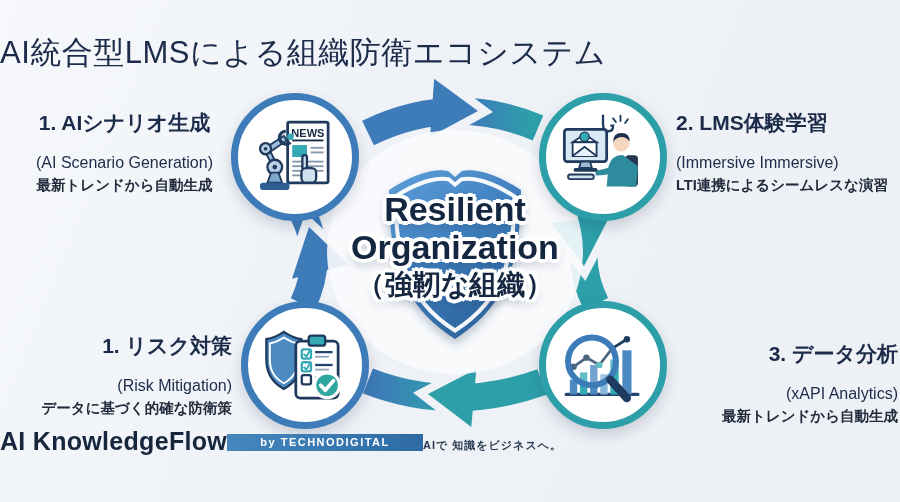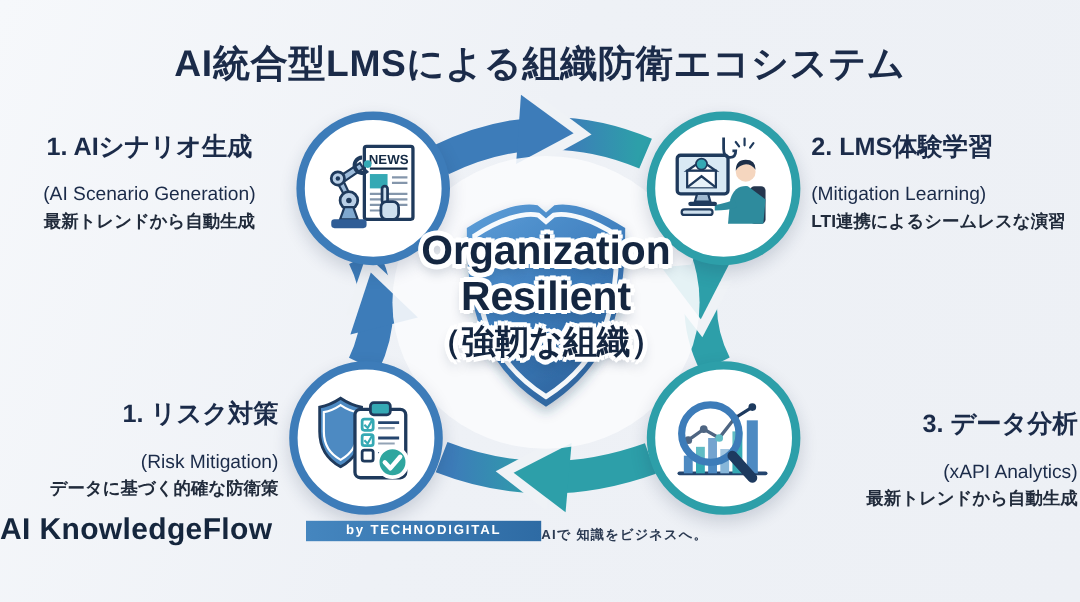--- a/index.html
+++ b/index.html
@@ -2,32 +2,32 @@
 <html><head>
 <meta charset="utf-8">
 <style>
   html,body { margin:0; padding:0; background:#dfe3e8; }
   .stage {
     position:relative; width:900px; height:502px; overflow:hidden;
     background:linear-gradient(112deg,#f6f8fb 0%,#eef1f6 45%,#edf0f5 100%);
     font-family:"Liberation Sans","DejaVu Sans",sans-serif;
   }
   .title {
-    position:absolute; top:32px; left:0; width:100%; text-align:center;
-    font-size:31px; font-weight:700; color:#1b2b49; letter-spacing:.5px; z-index:3;
+    position:absolute; top:32px; left:0; width:100%; text-align:left;
+    font-size:31px; font-weight:400; color:#1b2b49; letter-spacing:.5px; z-index:3;
   }
   .diagram { position:absolute; left:0; top:0; width:900px; height:502px; z-index:1; }
   .node {
     position:absolute; width:114px; height:114px; border-radius:50%;
     background:#fff; border:7px solid #3d7cb9; box-sizing:content-box;
     box-shadow:0 6px 14px rgba(25,45,80,.18);
     display:flex; align-items:center; justify-content:center; z-index:2;
   }
   .node svg { width:92px; height:92px; display:block; }
-  .n1 { left:247px; top:93px;  border-color:#3d7cb9; }
+  .n1 { left:231px; top:93px;  border-color:#3d7cb9; }
   .n2 { left:539px; top:93px;  border-color:#2d9fa9; }
   .n3 { left:539px; top:301px; border-color:#2d9fa9; }
   .n4 { left:241px; top:301px; border-color:#3d7cb9; }
   .ntext { position:absolute; z-index:3; }
   .t1 { top:111px; right:668px; width:215px; text-align:center; }
   .t2 { top:111px; left:676px;  width:222px; text-align:left; }
   .t3 { top:342px; left:676px;  width:222px; text-align:right; }
   .t4 { top:334px; right:668px; width:215px; text-align:right; }
   .nh { font-size:21px;   font-weight:800; color:#1b2b49; line-height:1.15; }
   .ns { font-size:16px;   font-weight:400; color:#1b2b49; line-height:1.2;margin-top:18px; }
@@ -39,21 +39,21 @@
       -3px -3px 0 #fff, 3px -3px 0 #fff, -3px 3px 0 #fff, 3px 3px 0 #fff,
       -4px 0 0 #fff, 4px 0 0 #fff, 0 -4px 0 #fff, 0 4px 0 #fff,
       0 6px 10px rgba(20,40,70,.35);
   }
   .cl1 { font-size:34px; line-height:1.13; }
   .cl2 { font-size:28px; line-height:1.25; }
   .footer { position:absolute; left:0; top:427px; width:100%; display:flex; flex-direction:row; align-items:center; z-index:5; }
   .brand   { font-size:25px; font-weight:800; color:#15263d; letter-spacing:.3px; }
   .byline  { margin-top:2px; width:196px; text-align:center; color:#fff;
              background:linear-gradient(90deg,#4586bf,#2e6ba4);
-             font-size:11px; font-weight:700; letter-spacing:1.5px; padding:2px 0 3px;margin-left:28px; }
+             font-size:11px; font-weight:700; letter-spacing:1.5px; padding:2px 0 3px; }
   .tagline { margin-top:8px; font-size:11px; font-weight:700; color:#2b3a52; letter-spacing:1px; }
 </style>
 </head>
 <body>
 
 <div class="stage">
 
   <div class="title">AI統合型LMSによる組織防衛エコシステム</div>
 
   <svg class="diagram" viewBox="0 0 900 502">
@@ -205,37 +205,37 @@
     </svg>
   </div>
 
   <div class="ntext t1">
     <div class="nh">1. AIシナリオ生成</div>
     <div class="ns">(AI Scenario Generation)</div>
     <div class="nd">最新トレンドから自動生成</div>
   </div>
   <div class="ntext t2">
     <div class="nh">2. LMS体験学習</div>
-    <div class="ns">(Mitigation Learning)</div>
+    <div class="ns">(Immersive Immersive)</div>
     <div class="nd">LTI連携によるシームレスな演習</div>
   </div>
   <div class="ntext t3">
     <div class="nh">3. データ分析</div>
     <div class="ns">(xAPI Analytics)</div>
     <div class="nd">最新トレンドから自動生成</div>
   </div>
   <div class="ntext t4">
     <div class="nh">1. リスク対策</div>
     <div class="ns">(Risk Mitigation)</div>
     <div class="nd">データに基づく的確な防衛策</div>
   </div>
 
   <div class="center-text">
+    <div class="cl1">Resilient</div>
     <div class="cl1">Organization</div>
-    <div class="cl1">Resilient</div>
     <div class="cl2">（強靭な組織）</div>
   </div>
 
   <div class="footer">
     <div class="brand">AI KnowledgeFlow</div>
     <div class="byline">by TECHNODIGITAL</div>
     <div class="tagline">AIで 知識をビジネスへ。</div>
   </div>
 
 </div>

